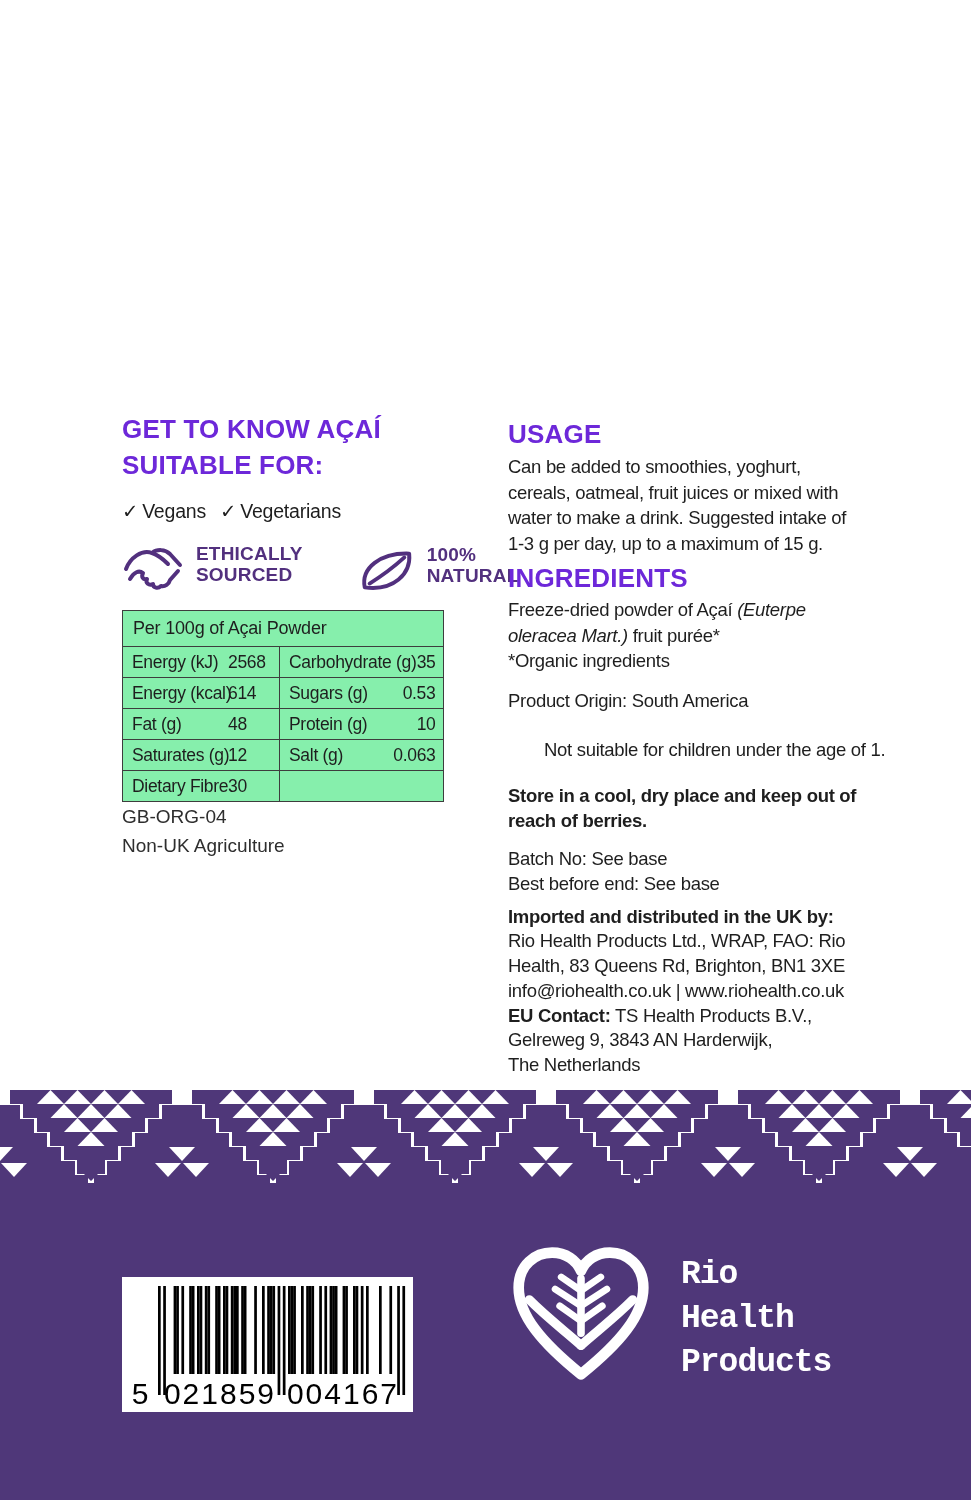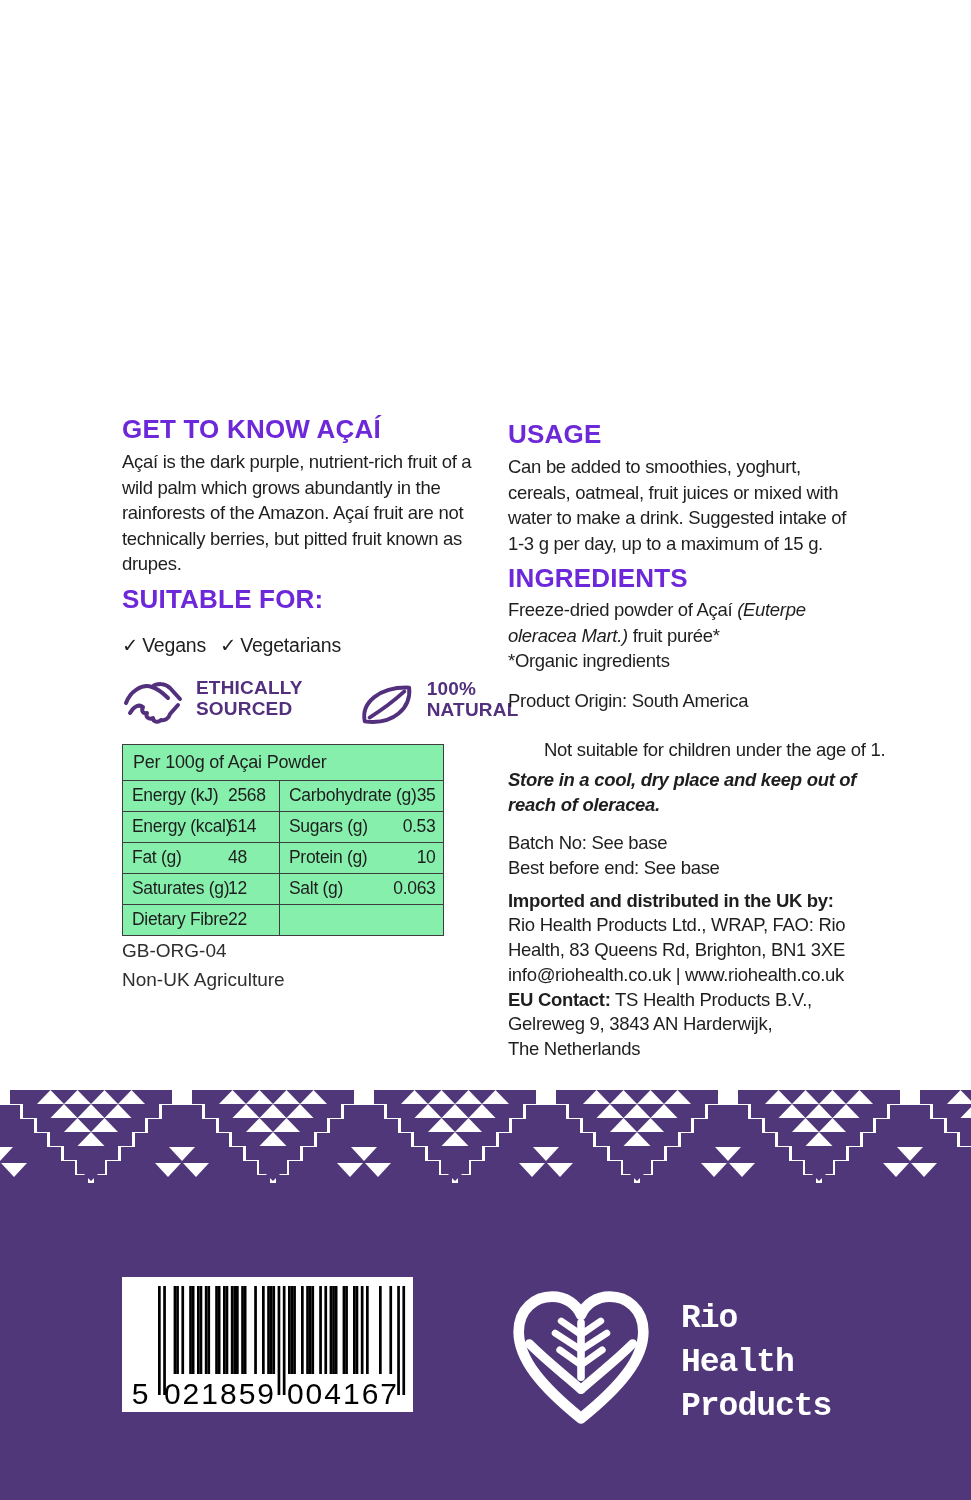--- a/index.html
+++ b/index.html
@@ -40,48 +40,41 @@
   .half.lhs .lab { width:96px; flex:0 0 auto; white-space:nowrap; }
   .half.lhs .val { white-space:nowrap; }
   .half.rhs .lab { white-space:nowrap; }
   .half.rhs .val { margin-left:auto; white-space:nowrap; }
 
   .org-block { font-size:19px; line-height:29px; color:#2e2e2e; letter-spacing:0; }
 
   .gap8  { margin-top:8px; }
   .gap14 { margin-top:14px; }
   .gap12 { margin-top:12px; }
-  .gap20 { margin-top:4px;font-style:italic; }
+  .gap20 { margin-top:20px; }
   .gap24 { margin-top:24px;margin-left:36px; }
   .mb5 { margin-bottom:5px; }
   .mb6 { margin-bottom:6px; }
   .dist-line { font-size:18.5px; line-height:24.8px; letter-spacing:-0.3px; white-space:nowrap; }
 
   
   .pattern-band { position:absolute; left:0; top:1085px; width:971px; height:115px; display:block; }
   .footer { position:absolute; left:0; top:1199px; width:971px; height:301px; background:#4F3779; }
 
   .barcode-box { position:absolute; left:122px; top:1277px; width:291px; height:135px; background:#ffffff; }
   .barcode-box svg { display:block; }
 
-  .logo { position:absolute; left:505px; top:1283px; display:flex; align-items:flex-start; gap:24px; }
+  .logo { position:absolute; left:505px; top:1239px; display:flex; align-items:flex-start; gap:24px; }
   .logo-text { margin-top:14px; color:#ffffff; font-family:"Liberation Mono", monospace; font-weight:700; font-size:33px; line-height:44px; letter-spacing:-1px; }
 </style>
 </head>
 <body>
 
 <div class="col col-left">
   <h2 class="sec mb6">GET TO KNOW AÇAÍ</h2>
-  <div>
-    <div class="body-line">Açaí is the dark purple, nutrient-rich fruit of a</div>
-    <div class="body-line">wild palm which grows abundantly in the</div>
-    <div class="body-line">rainforests of the Amazon. Açaí fruit are not</div>
-    <div class="body-line">technically berries, but pitted fruit known as</div>
-    <div class="body-line">drupes.</div>
-  </div>
 
   <h2 class="sec gap8">SUITABLE FOR:</h2>
   <div class="veg-line">
     <span class="chk">✓</span><span class="item">Vegans</span><span class="chk">✓</span><span class="item">Vegetarians</span>
   </div>
 
   <div class="badges">
     <div class="badge">
       <span>
         <svg width="62" height="54" viewBox="0 0 62 54" fill="none" stroke="#52307E" stroke-width="4" stroke-linecap="round" stroke-linejoin="round">
@@ -147,21 +140,21 @@
           <span class="val">12</span>
         </div>
       <div class="half rhs">
           <span class="lab">Salt (g)</span>
           <span class="val">0.063</span>
         </div>
     </div>
     <div class="nrow">
       <div class="half lhs">
           <span class="lab">Dietary Fibre</span>
-          <span class="val">22</span>
+          <span class="val">30</span>
         </div>
       <div class="half rhs">
           <span class="lab"></span>
           <span class="val"></span>
         </div>
     </div>
   </div>
 
   <div class="org-block">
     <div>GB-ORG-04</div>
@@ -184,21 +177,21 @@
     <div class="body-line"><span class="ital">oleracea Mart.)</span><span> fruit purée*</span></div>
     <div class="body-line">*Organic ingredients</div>
   </div>
 
   <div class="body-line gap14">Product Origin: South America</div>
 
   <div class="body-line gap24">Not suitable for children under the age of 1.</div>
 
   <div class="gap20">
     <div class="body-line bold">Store in a cool, dry place and keep out of</div>
-    <div class="body-line bold">reach of oleracea.</div>
+    <div class="body-line bold">reach of berries.</div>
   </div>
 
   <div class="gap12">
     <div class="body-line">Batch No: See base</div>
     <div class="body-line">Best before end: See base</div>
   </div>
 
   <div class="gap8">
     <div class="dist-line bold">Imported and distributed in the UK by:</div>
     <div class="dist-line">Rio Health Products Ltd., WRAP, FAO: Rio</div>

